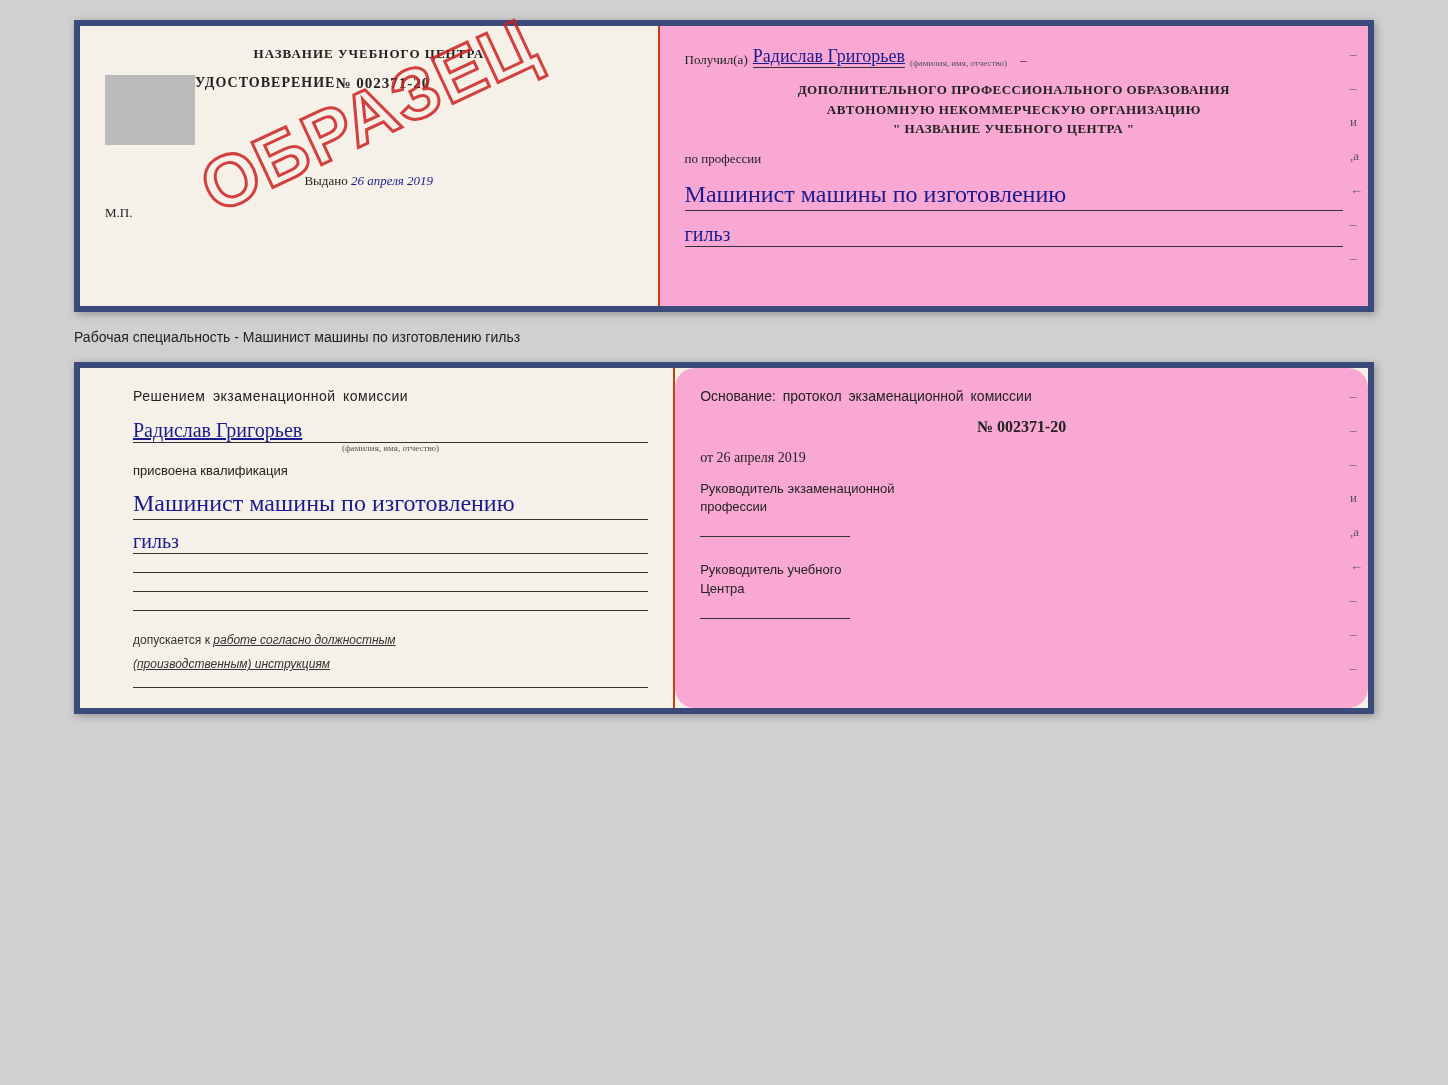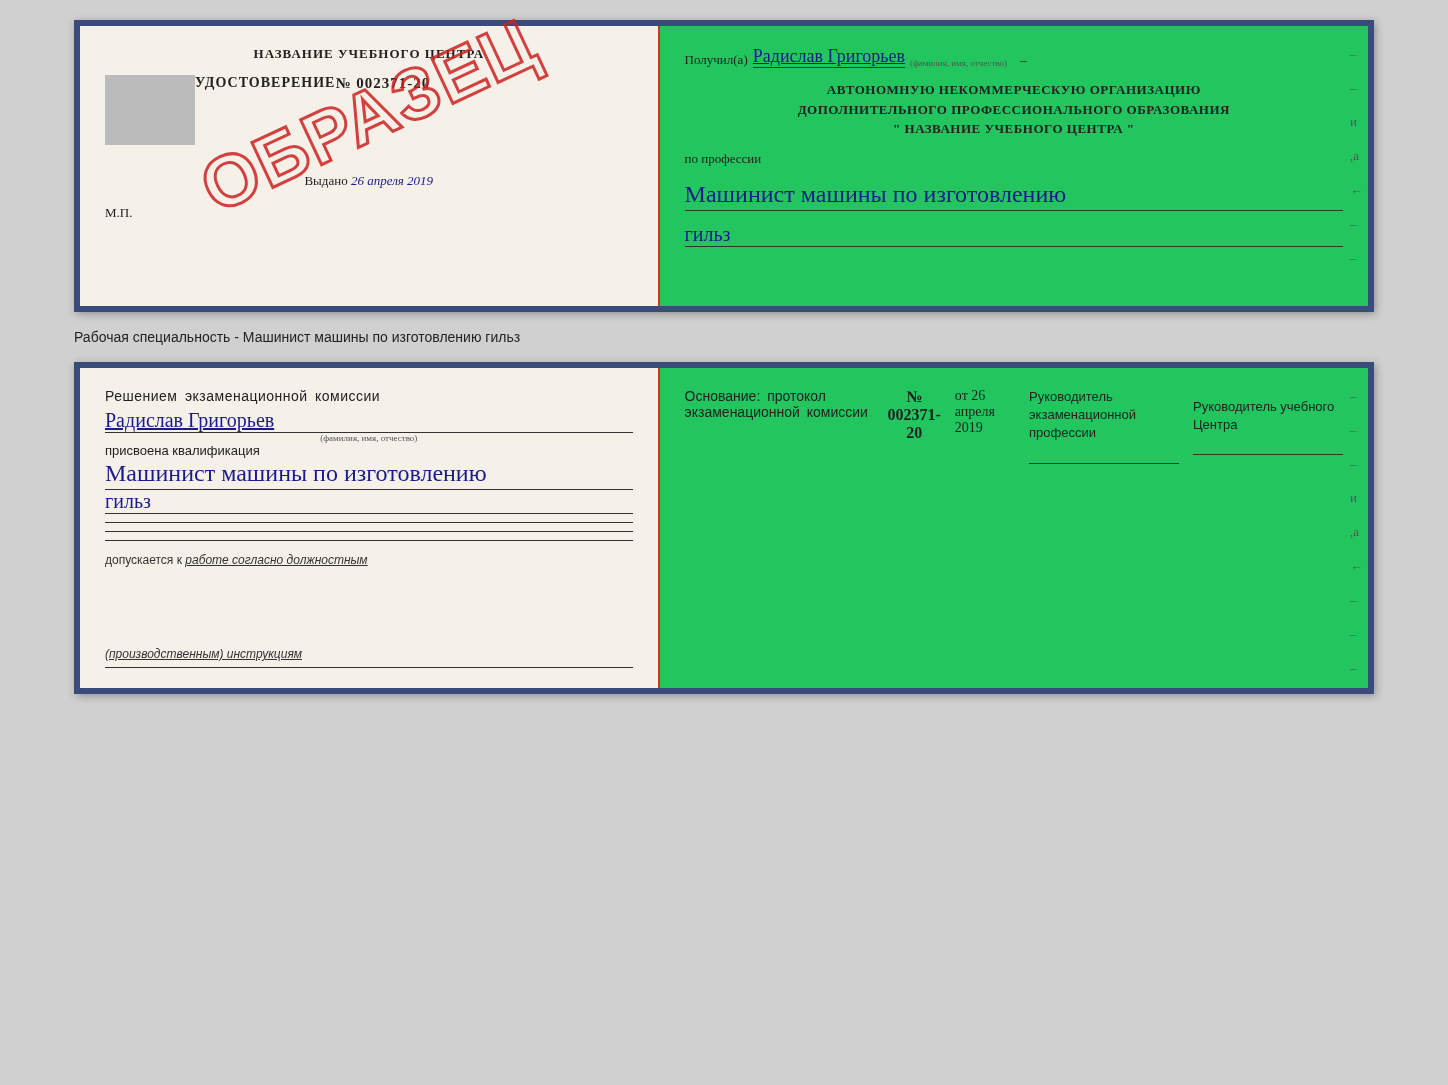--- a/index.html
+++ b/index.html
@@ -28,21 +28,21 @@
       width: 45%;
       border-right: 2px solid #c2410c;
       padding: 20px 25px;
       position: relative;
       background: #f5f0e8;
     }
 
     .doc-right {
       width: 55%;
       padding: 20px 25px;
-      background: #22c55e;
+      background: #f9a8d4;
     }
 
     
     .top-doc .doc-left {
       display: flex;
       flex-direction: column;
       align-items: center;
       gap: 8px;
       min-height: 280px;
     }
@@ -193,26 +193,29 @@
       color: #222;
       padding: 5px 0;
       font-family: Arial, sans-serif;
     }
 
     
     .bottom-doc .doc-left {
       min-height: 320px;
       display: flex;
       flex-direction: column;
+      gap: 10px;
+      margin-left: 28px;
     }
 
     .bottom-doc .doc-right {
       display: flex;
-      flex-direction: row;
+      flex-direction: column;
       gap: 14px;
+      border-radius: 20px;
     }
 
     .resheniem-text {
       font-size: 14px;
       color: #222;
       font-family: Arial, sans-serif;
       letter-spacing: 0.5px;
       word-spacing: 3px;
     }
 
@@ -306,22 +309,22 @@
   <div class="doc-right">
     <div class="poluchil-row">
       <span>Получил(а)</span>
       <span class="handwritten-name">Радислав Григорьев</span>
       <span style="color:#555;font-size:9px;align-self:flex-end;">(фамилия, имя, отчество)</span>
       <span style="margin-left:8px;">–</span>
     </div>
 
 
     <div class="bold-block">
+      <div>ДОПОЛНИТЕЛЬНОГО ПРОФЕССИОНАЛЬНОГО ОБРАЗОВАНИЯ</div>
       <div>АВТОНОМНУЮ НЕКОММЕРЧЕСКУЮ ОРГАНИЗАЦИЮ</div>
-      <div>ДОПОЛНИТЕЛЬНОГО ПРОФЕССИОНАЛЬНОГО ОБРАЗОВАНИЯ</div>
       <div>" НАЗВАНИЕ УЧЕБНОГО ЦЕНТРА "</div>
     </div>
 
     <div class="po-professii">по профессии</div>
     <div class="handwritten-profession">Машинист машины по изготовлению</div>
     <div class="handwritten-prof2">гильз</div>
 
     <div class="dash-col">
       <span>–</span>
       <span>–</span>

